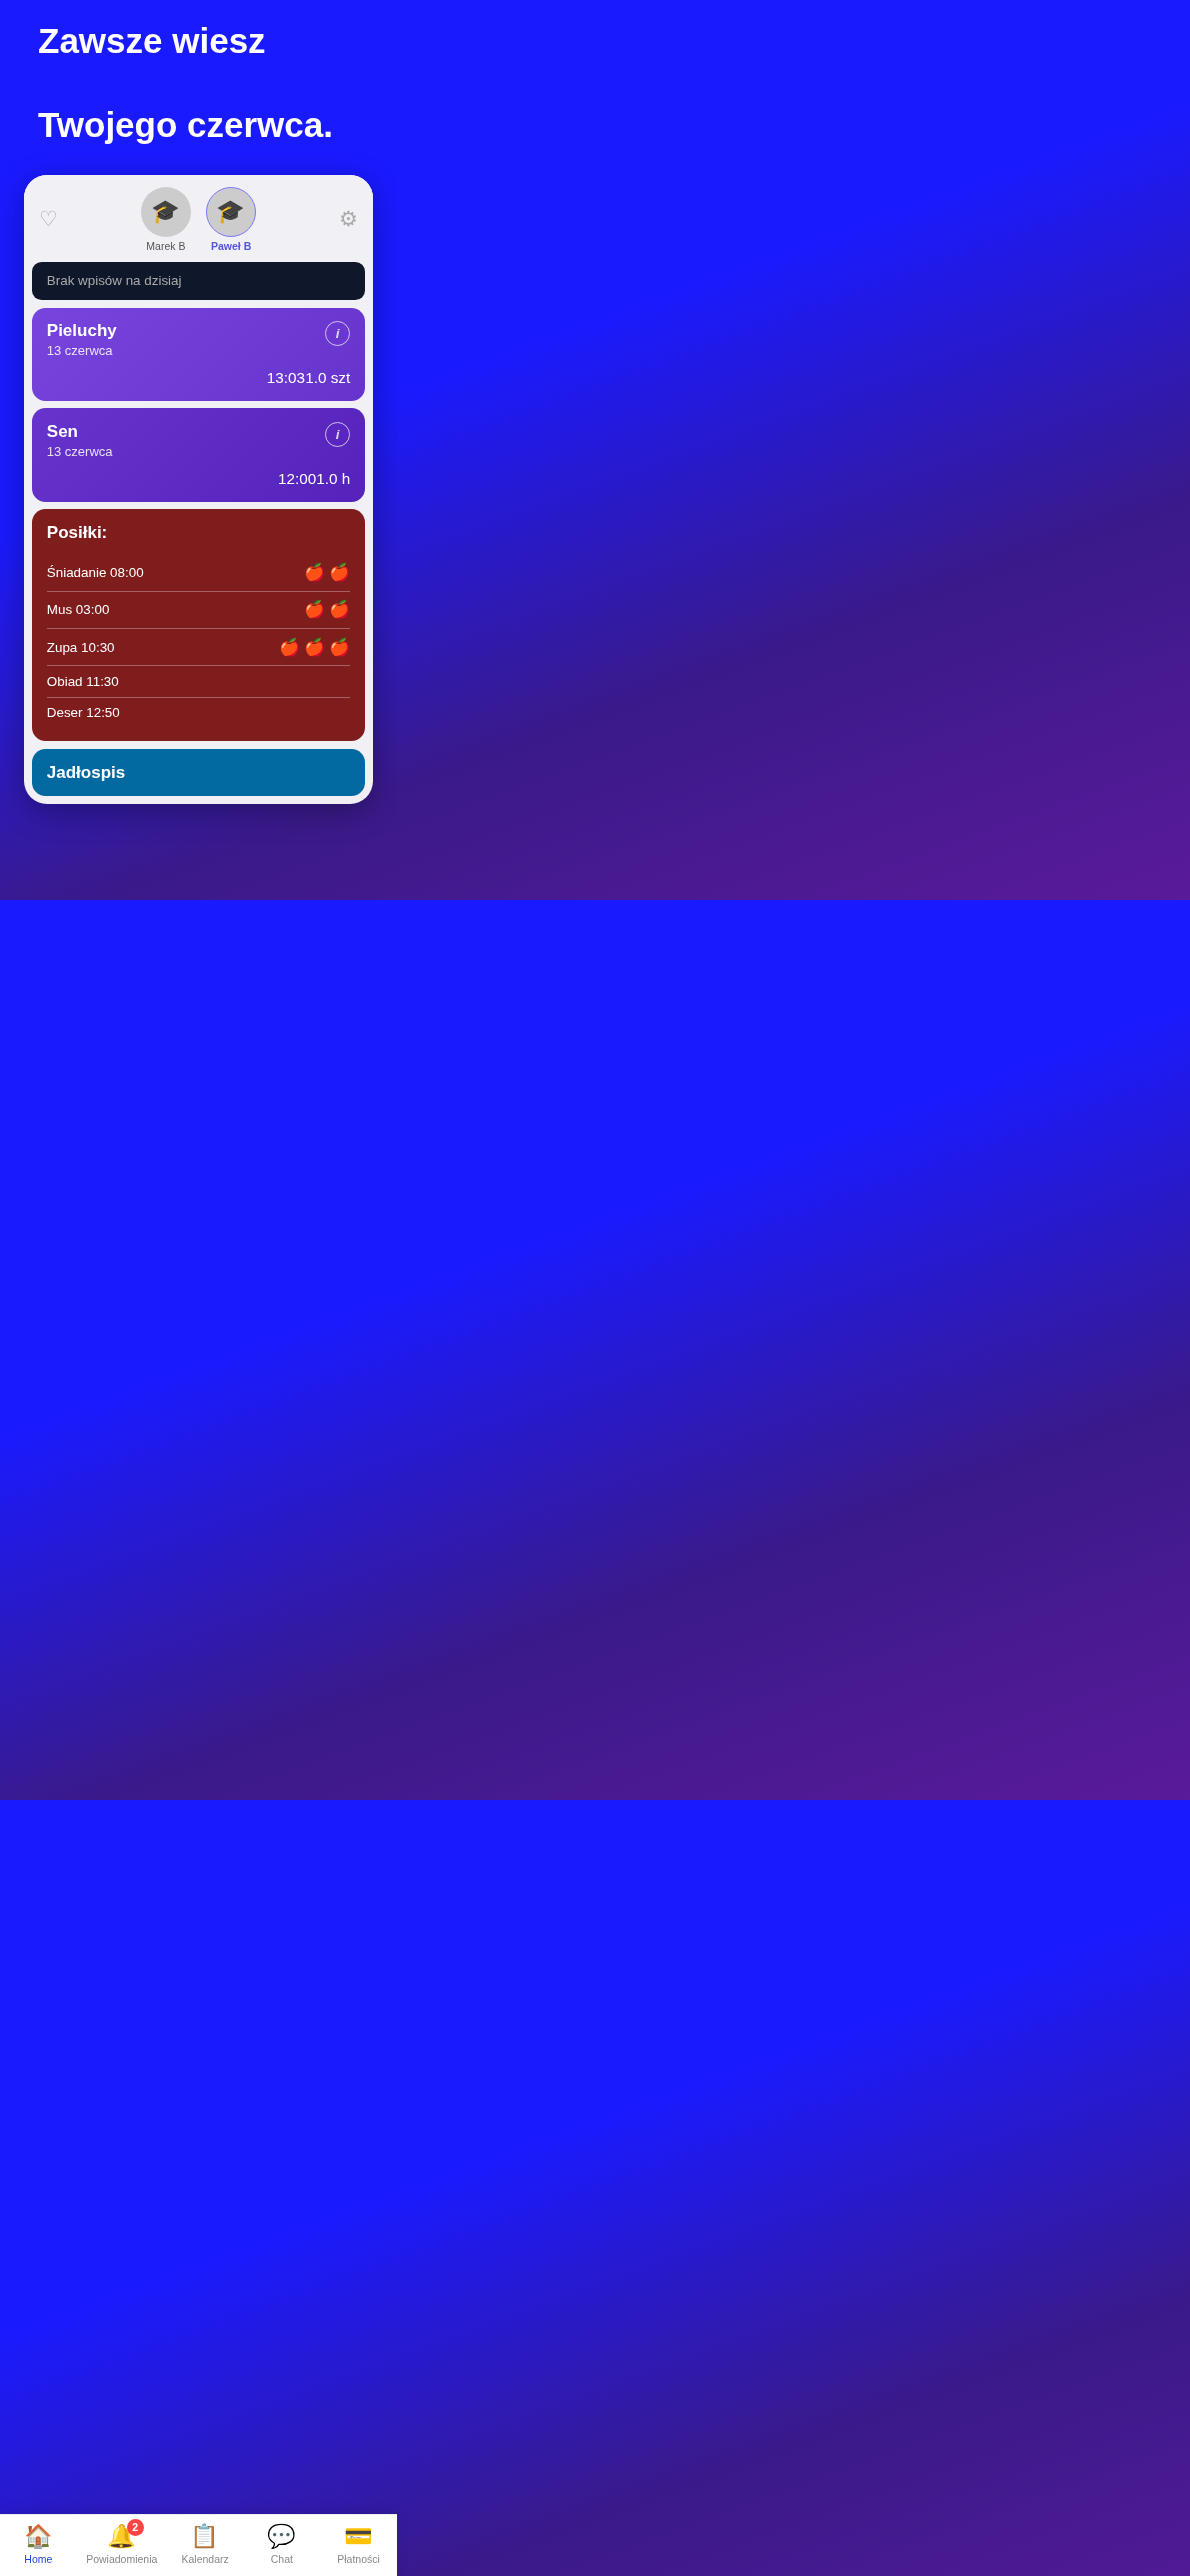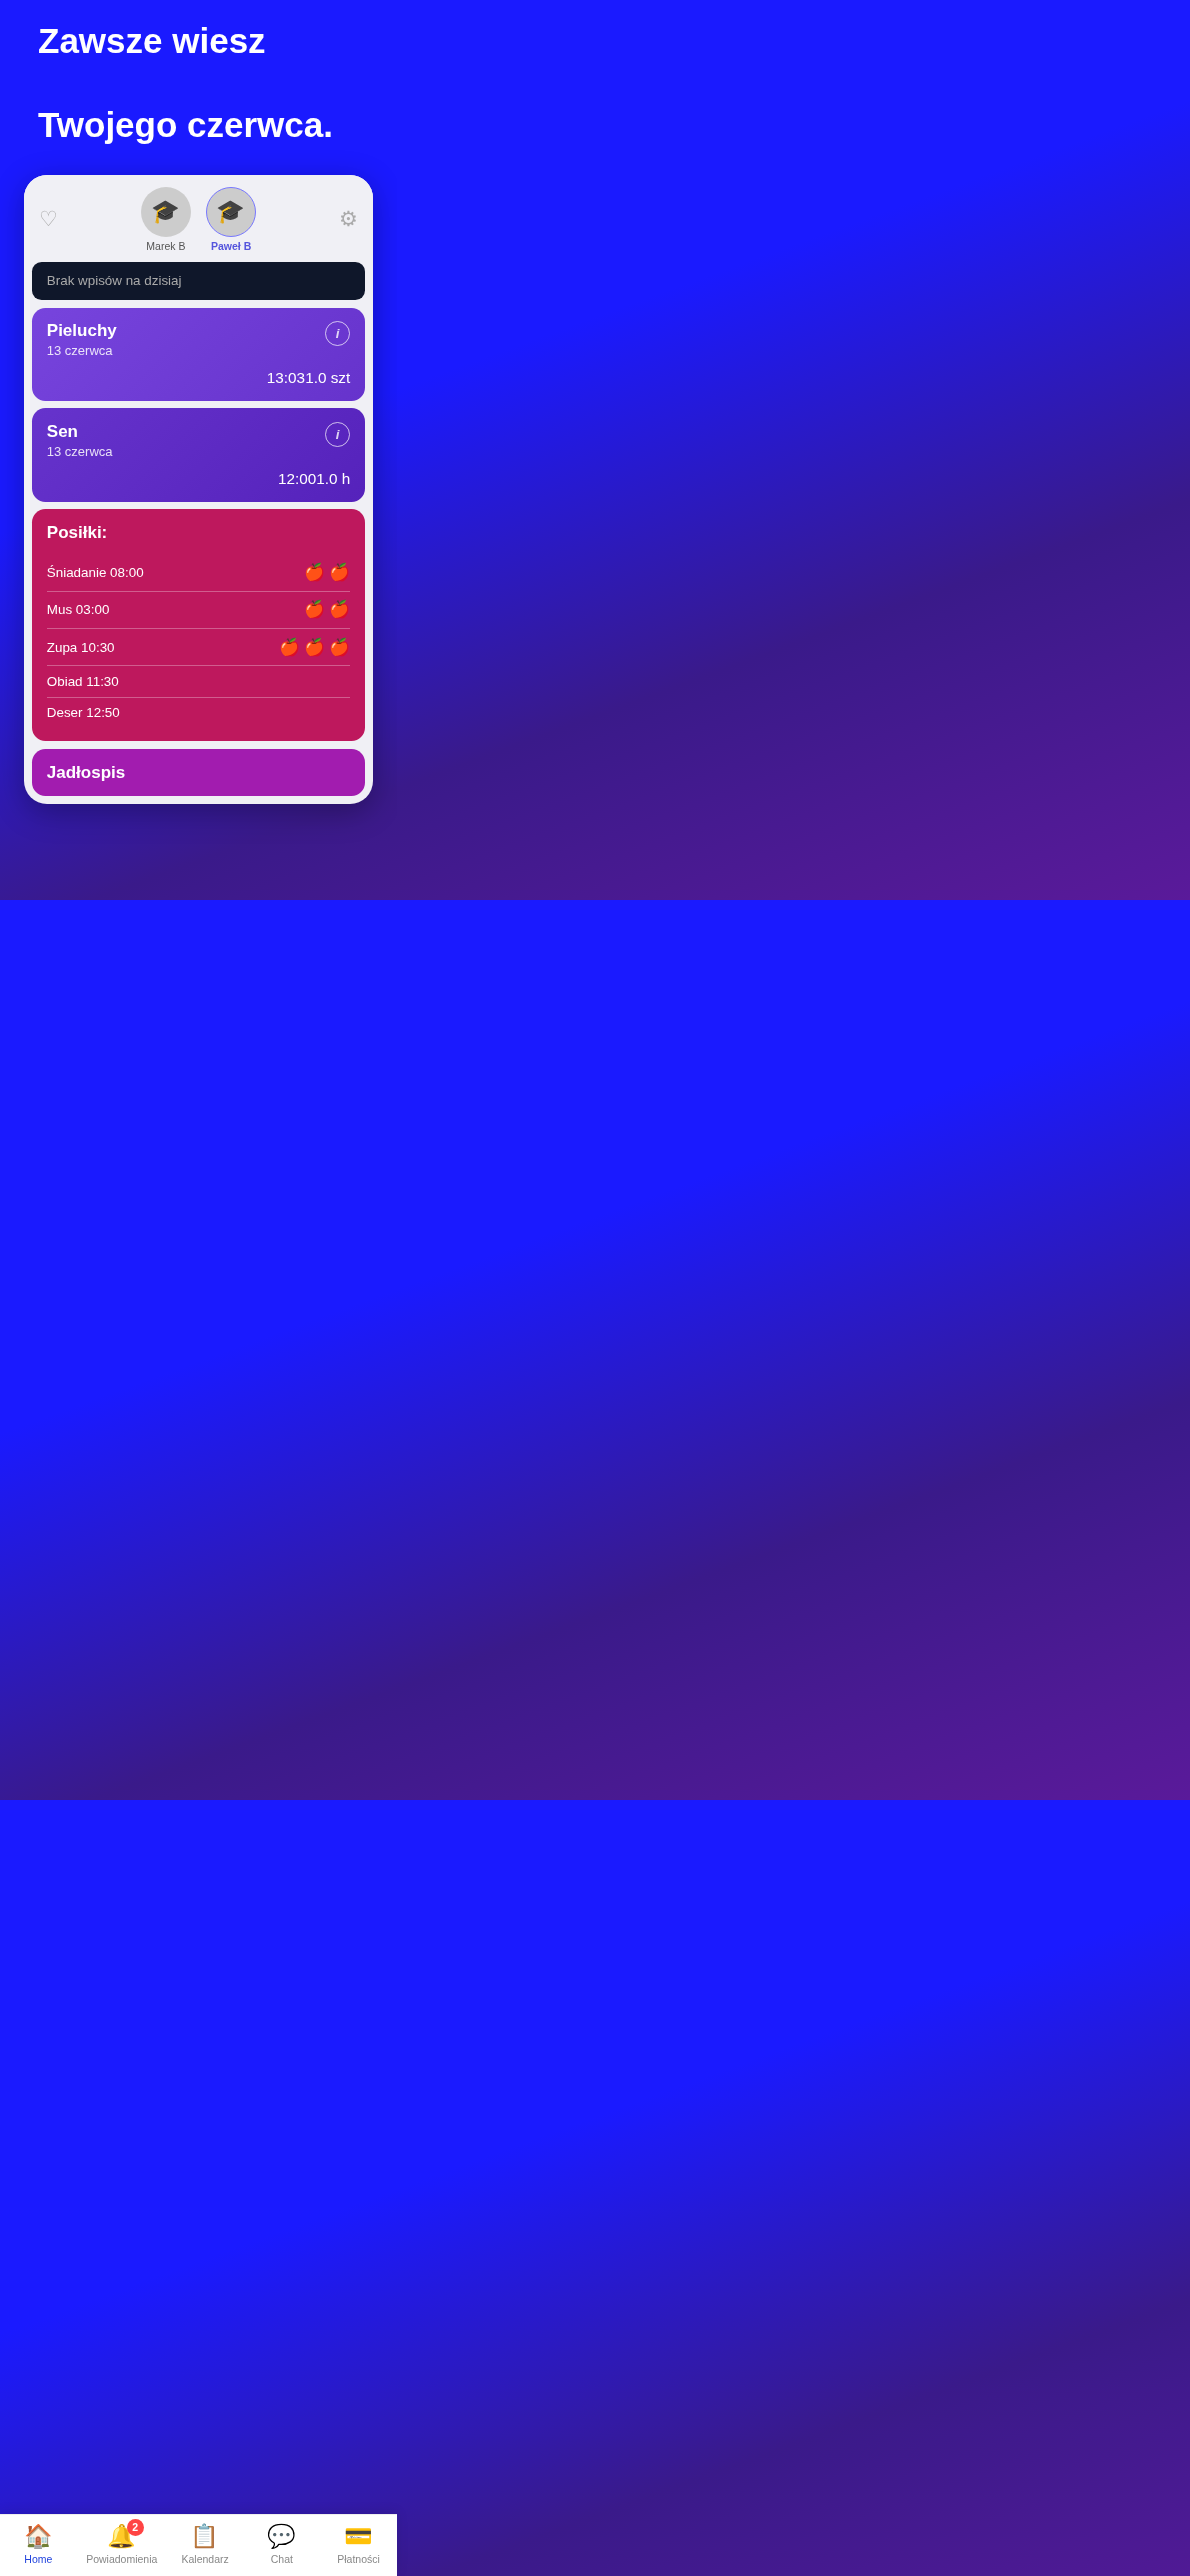--- a/index.html
+++ b/index.html
@@ -161,21 +161,21 @@
       color: rgba(255,255,255,0.8);
     }
 
     .section-top-row {
       display: flex;
       justify-content: space-between;
       align-items: flex-start;
     }
 
     .green-card {
-      background: #be185d;
+      background: #7f1d1d;
       margin: 7.7px 7.7px 0 7.7px;
       border-radius: 13.4px;
       padding: 13.4px 15.3px;
       color: white;
     }
 
     .green-card .section-title {
       font-size: 17px;
       font-weight: 700;
       margin-bottom: 11.5px;
@@ -197,21 +197,21 @@
     .meal-icons {
       display: flex;
       gap: 3.8px;
     }
 
     .apple-icon {
       font-size: 17px;
     }
 
     .pink-card {
-      background: #a21caf;
+      background: #0369a1;
       margin: 7.7px 7.7px 7.7px 7.7px;
       border-radius: 13.4px;
       padding: 13.4px 15.3px;
       color: white;
     }
 
     .pink-card .section-title {
       font-size: 17px;
       font-weight: 700;
     }

